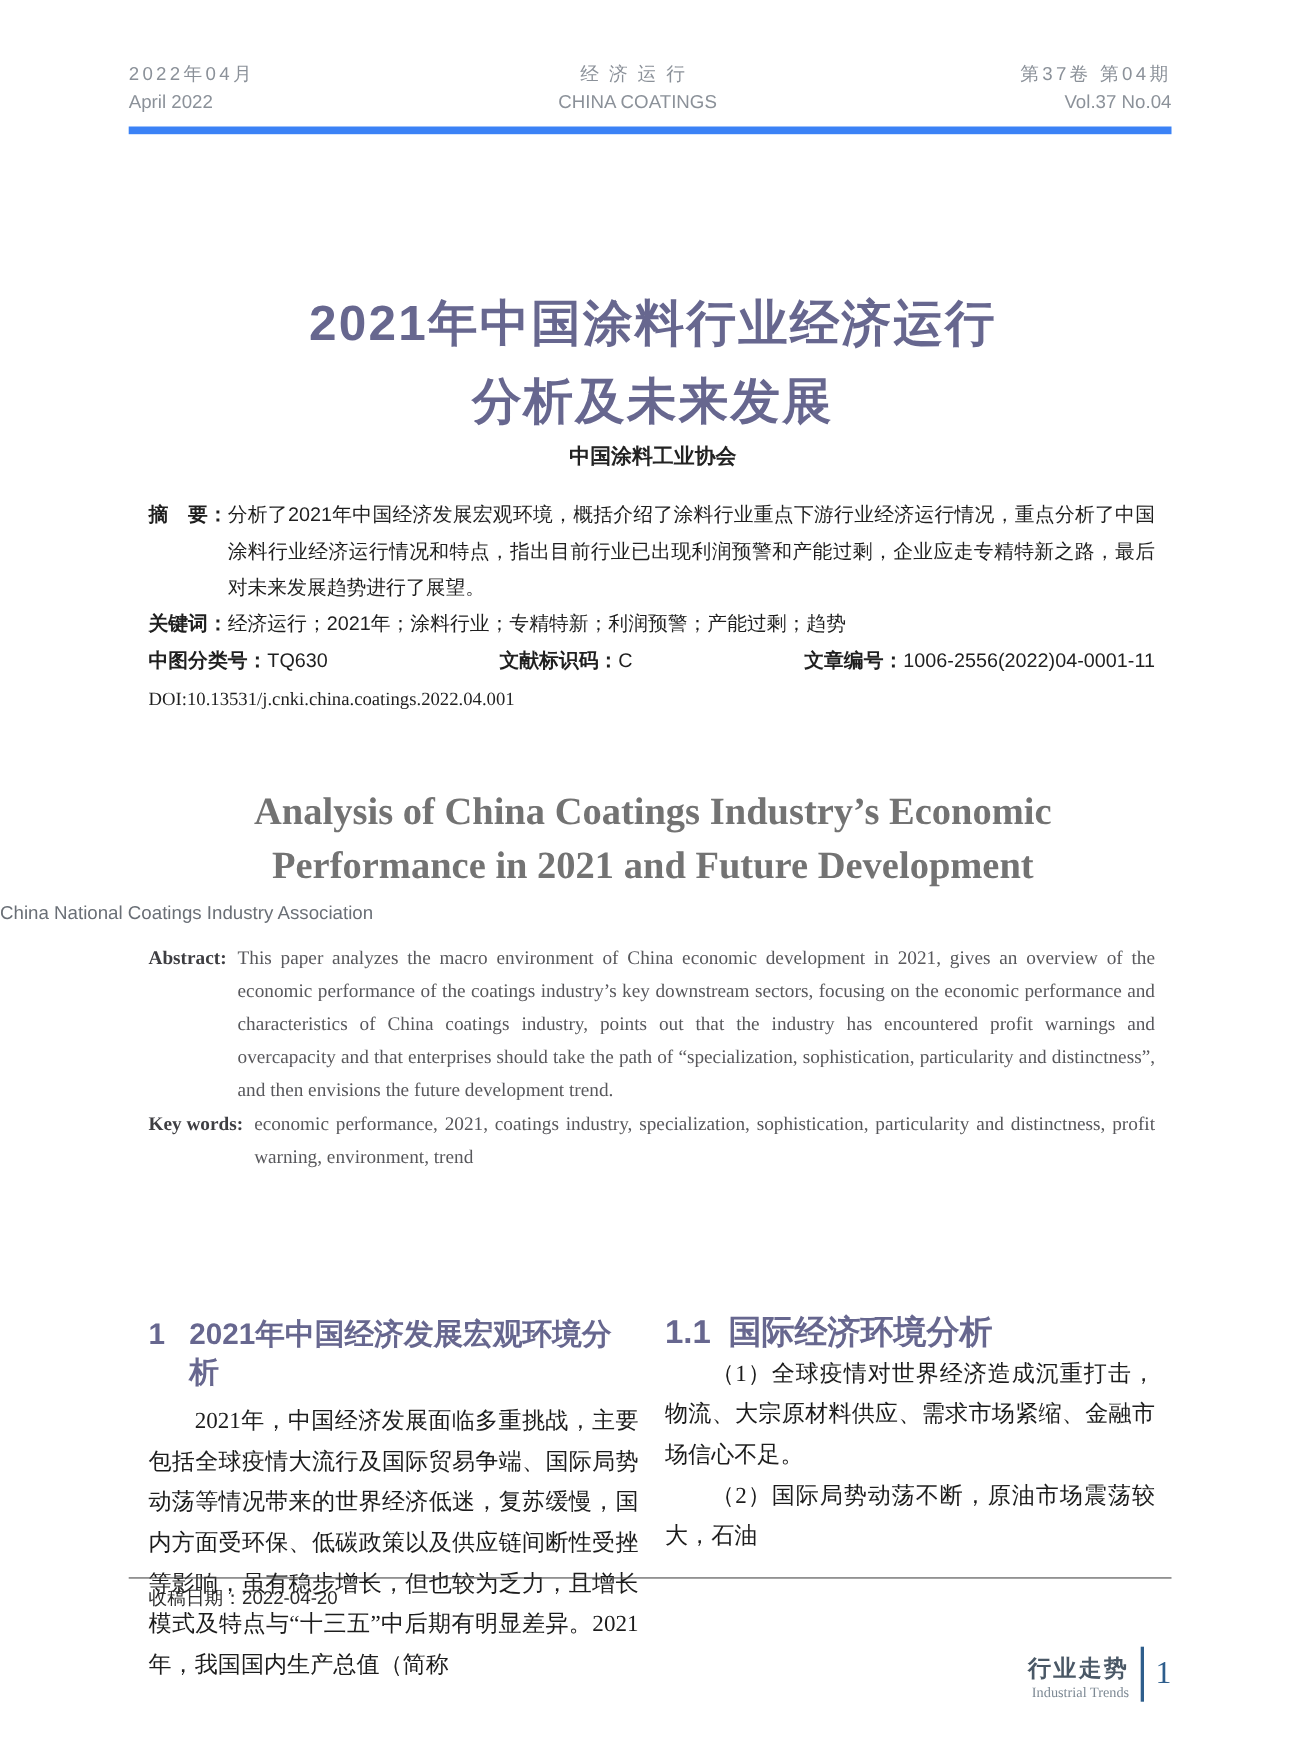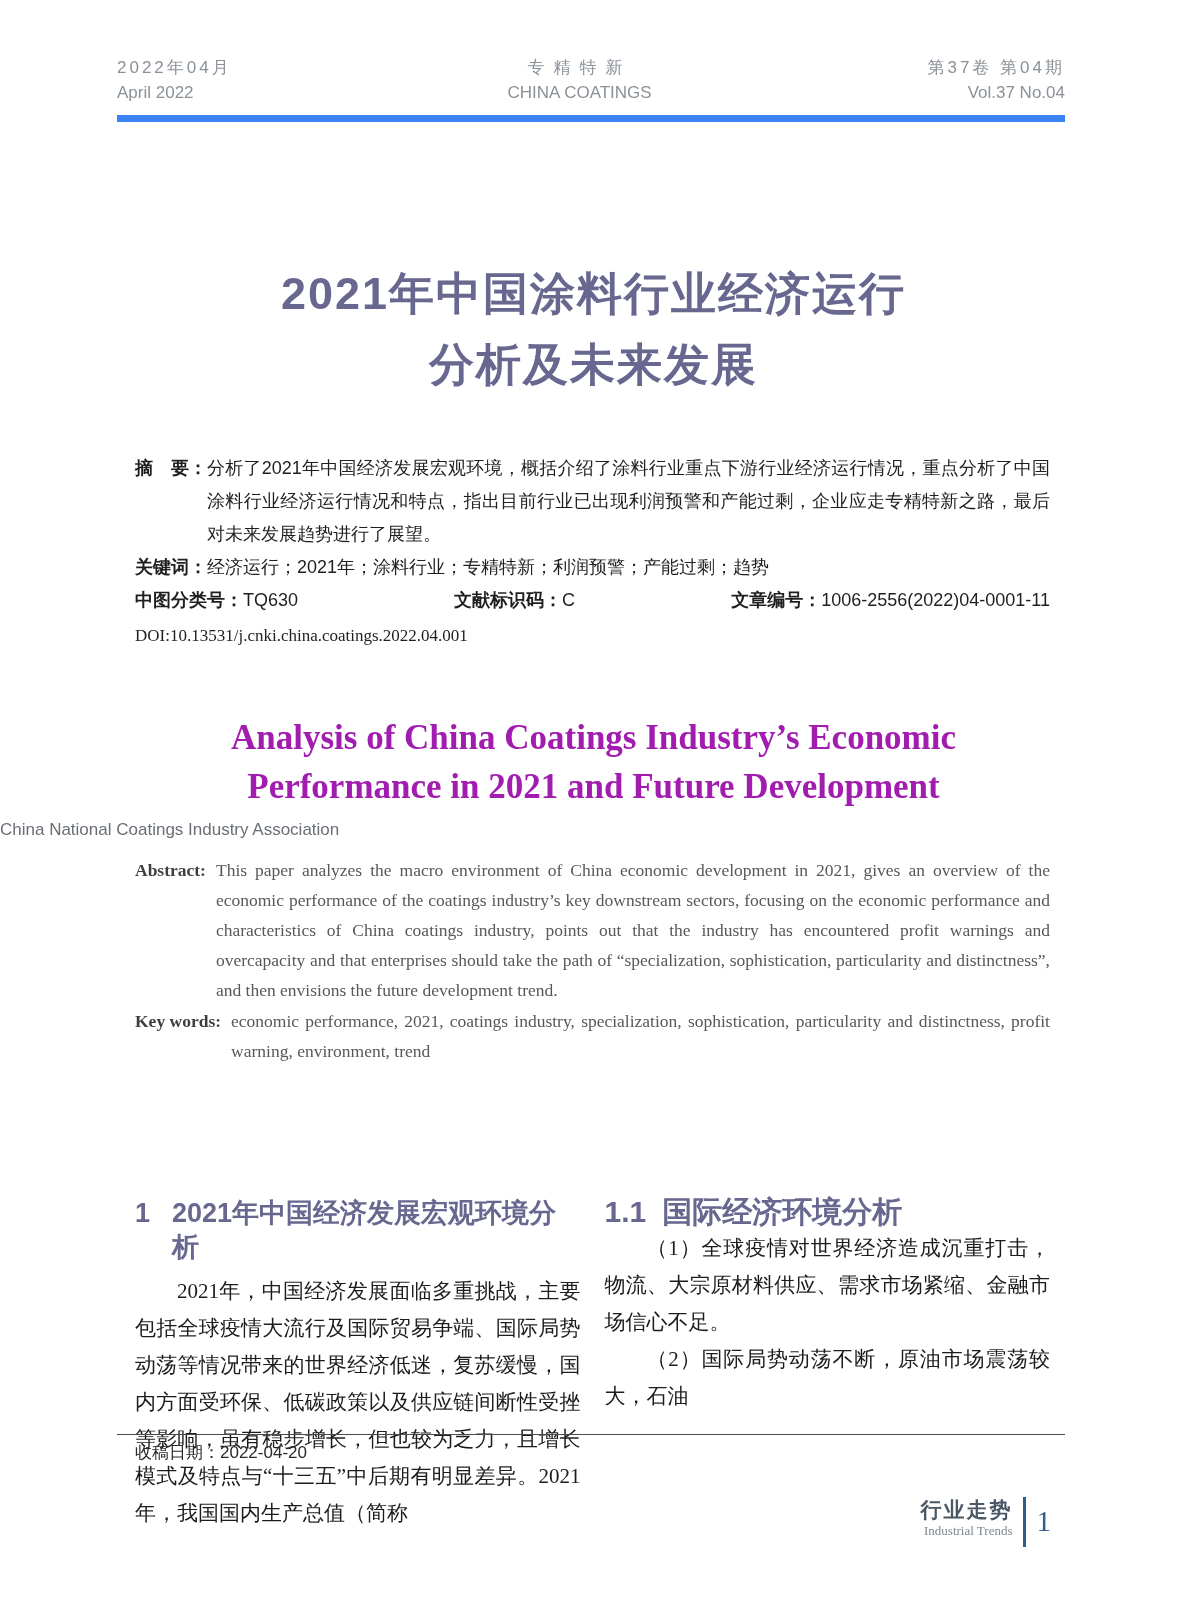--- a/index.html
+++ b/index.html
@@ -45,21 +45,21 @@
   .hang .lbl{font-weight:bold;white-space:nowrap;flex:0 0 auto;}
   .hang .txt{flex:1 1 auto;text-align:justify;}
   .clsrow{display:flex;justify-content:space-between;}
   .clsrow b{font-weight:bold;}
   .doi{font-family:"Liberation Serif",serif;font-size:17px;margin-top:2px;}
   
   .title-en{
     position:absolute;left:0;right:0;top:713px;
     text-align:center;
     font-family:"Liberation Serif",serif;
-    font-weight:bold;color:#a21caf;
+    font-weight:bold;color:#737373;
     font-size:35px;line-height:49px;
   }
   .author-en{
     position:absolute;left:0;right:0;top:820px;
     color:#6a6f76;font-size:17px;
   }
   
   .meta-en{
     position:absolute;left:135px;right:137px;top:855px;
     font-family:"Liberation Serif",serif;
@@ -85,22 +85,22 @@
     margin:0;display:flex;text-align:left;
   }
   .h3 .num{margin-right:16px;}
   .p{margin:0;text-indent:2em;}
   .p.cont{text-indent:0;}
   
   .footnote-rule{position:absolute;left:117px;right:122px;top:1434px;border-top:1.5px solid #4a4a4a;}
   .footnote{position:absolute;left:135px;top:1441px;font-size:17px;color:#2a2a2a;}
   
   .pfooter{
-    position:absolute;right:136px;top:1497px;
-    display:flex;align-items:flex-start;
+    position:absolute;right:122px;top:1497px;
+    display:flex;align-items:flex-end;
   }
   .pfooter .labels{text-align:right;padding-right:10px;}
   .pfooter .zh{font-weight:bold;color:#4a5866;font-size:21px;letter-spacing:2px;line-height:25px;}
   .pfooter .en{font-family:"Liberation Serif",serif;color:#7d8994;font-size:13px;line-height:17px;}
   .pfooter .vbar{width:3px;height:50px;background:#2e5e8c;}
   .pfooter .pno{
     font-family:"Liberation Serif",serif;color:#2e5e8c;
     font-size:29px;padding-left:11px;align-self:flex-start;margin-top:8px;
   }
 </style>
@@ -108,33 +108,34 @@
 <body>
 
 <div class="page">
 
   <div class="jheader">
     <div class="col l">
       <div class="zh">2022年04月</div>
       <div class="en">April 2022</div>
     </div>
     <div class="col c">
-      <div class="zh">专精特新</div>
+      <div class="zh">经济运行</div>
       <div class="en">CHINA COATINGS</div>
     </div>
     <div class="col r">
       <div class="zh">第37卷 第04期</div>
       <div class="en">Vol.37  No.04</div>
     </div>
   </div>
 
   <div class="title-zh">
     <div>2021年中国涂料行业经济运行</div>
     <div>分析及未来发展</div>
   </div>
+  <div class="author-zh">中国涂料工业协会</div>
 
   <div class="meta">
     <div class="hang">
       <span class="lbl">摘　要：</span>
       <span class="txt">分析了2021年中国经济发展宏观环境，概括介绍了涂料行业重点下游行业经济运行情况，重点分析了中国涂料行业经济运行情况和特点，指出目前行业已出现利润预警和产能过剩，企业应走专精特新之路，最后对未来发展趋势进行了展望。</span>
     </div>
     <div class="hang">
       <span class="lbl">关键词：</span>
       <span class="txt">经济运行；2021年；涂料行业；专精特新；利润预警；产能过剩；趋势</span>
     </div>

